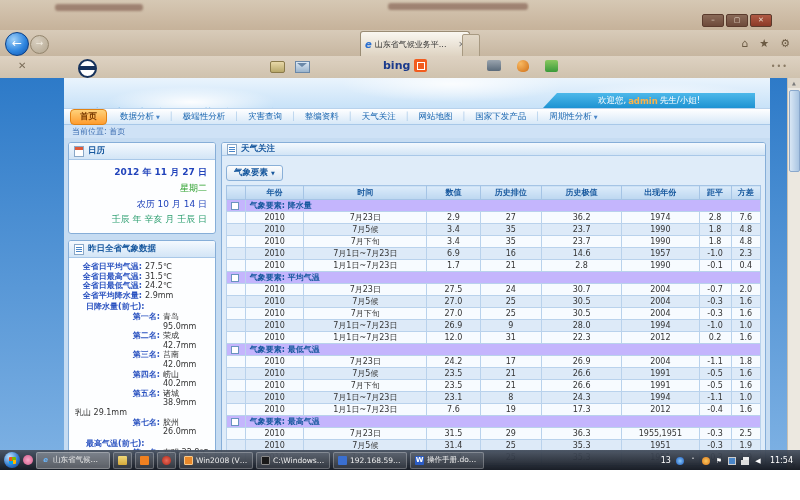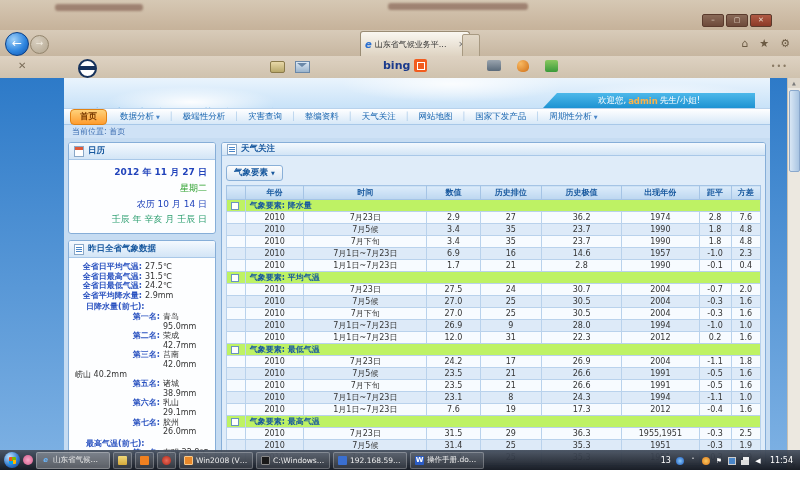--- a/index.html
+++ b/index.html
@@ -124,21 +124,21 @@
   .main-panel{flex:1;display:flex;flex-direction:column;}
   .wx-body{background:#dfecf9;flex:1;padding:4px;}
   .filter-btn{display:inline-flex;align-items:center;gap:3px;height:14px;padding:0 7px;
     background:linear-gradient(180deg,#fdfdfd,#d8e6f4);border:1px solid #8ab0d8;border-radius:3px;
     font-size:8.5px;font-weight:bold;color:#17589e;margin-bottom:4px;}
   .filter-btn .ar{font-size:5px;}
   table.wt{width:100%;border-collapse:collapse;table-layout:fixed;font-size:8px;background:#fff;}
   .wt th{background:linear-gradient(180deg,#dcebfa,#bcd7f0);color:#17589e;font-weight:bold;
     border:1px solid #a5c4e5;height:13px;padding:0;}
   .wt td{border:1px solid #b9d2ec;text-align:center;height:11px;padding:0;color:#333;overflow:hidden;white-space:nowrap;}
-  .wt tr.sec td{background:#bef264;color:#17589e;font-weight:bold;text-align:left;padding-left:4px;}
+  .wt tr.sec td{background:#c4b5fd;color:#17589e;font-weight:bold;text-align:left;padding-left:4px;}
   .wt tr.r-odd td{background:#f7fbff;}
   .wt tr.r-even td{background:#ddeaf8;}
   .cbx{display:inline-block;width:6px;height:6px;background:#fff;border:1px solid #6a93c0;vertical-align:middle;}
   
   .scroll{position:absolute;right:0;top:0;width:12px;height:392px;background:#ece8e0;border-left:1px solid #c8c0b2;}
   .scroll .arr{height:10px;text-align:center;font-size:5px;color:#7a7a7a;line-height:10px;background:#ddd6ca;}
   .scroll .arr.dn{position:absolute;bottom:0;left:0;right:0;}
   .thumb{position:absolute;left:1px;top:12px;width:9px;height:80px;
     background:linear-gradient(90deg,#d8e6f4,#a8c4e2);border:1px solid #8aa8cc;border-radius:2px;}
   
@@ -321,28 +321,28 @@
               </div>
               <div class="yd-row rank">
                 <span class="lbl">第二名:</span>
                 <span class="val">荣成 42.7mm</span>
               </div>
               <div class="yd-row rank">
                 <span class="lbl">第三名:</span>
                 <span class="val">莒南 42.0mm</span>
               </div>
               <div class="yd-row rank">
+                <span class="lbl">第四名:</span>
                 <span class="val">崂山 40.2mm</span>
               </div>
               <div class="yd-row rank">
                 <span class="lbl">第五名:</span>
                 <span class="val">诸城 38.9mm</span>
               </div>
               <div class="yd-row rank">
-                <span class="lbl">第六名:</span>
                 <span class="val">乳山 29.1mm</span>
               </div>
               <div class="yd-row rank">
                 <span class="lbl">第七名:</span>
                 <span class="val">胶州 26.0mm</span>
               </div>
               <div class="yd-ghead">最高气温(前七):</div>
               <div class="yd-row rank">
                 <span class="lbl">第一名:</span>
                 <span class="val">东明 32.8℃</span>

